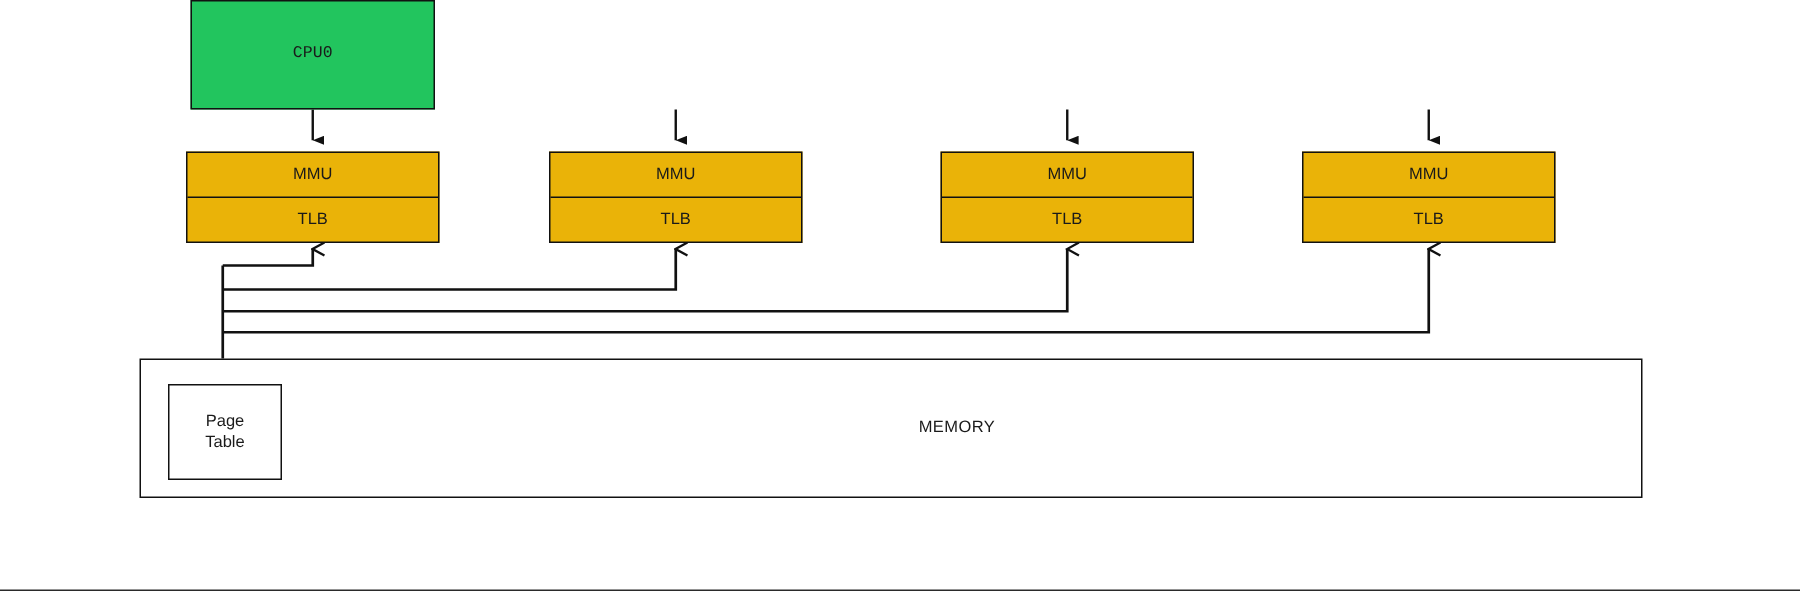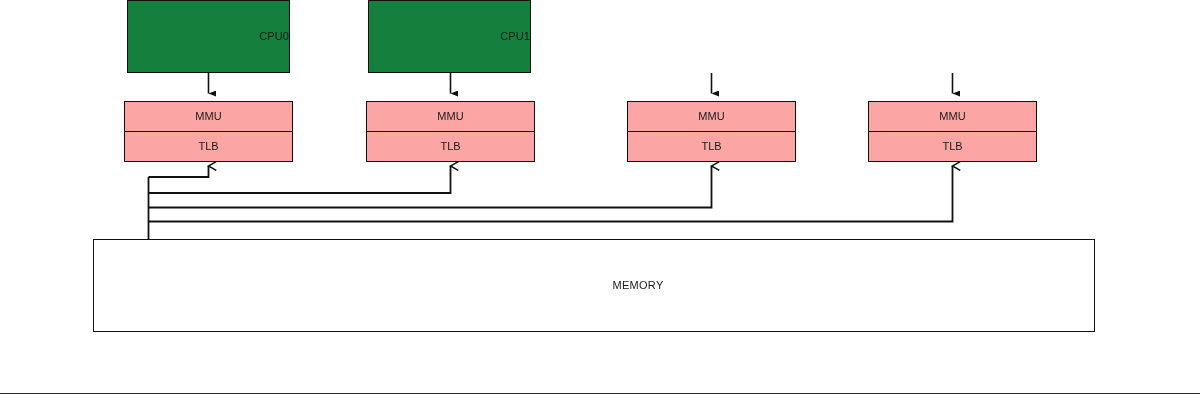--- a/index.html
+++ b/index.html
@@ -24,39 +24,40 @@
     left: 0;
     top: 0;
     width: 1200px;
     height: 403px;
     pointer-events: none;
   }
   .node {
     position: absolute;
     box-sizing: border-box;
     border: 1.6px solid #111111;
-    background: #15803d;
+    background: #22c55e;
     display: flex;
     align-items: center;
-    justify-content: flex-end;
+    justify-content: center;
     text-align: center;
     font-size: 11px;
     line-height: 1.25;
     letter-spacing: 0.1px;
     color: #1a1a1a;
     white-space: pre-line;
+    font-family: Liberation Mono, monospace;
   }
   .cpu-box   { width: 163px; height: 73px; }
   .mmu-stack {
     position: absolute;
     width: 169px;
     height: 61px;
     box-sizing: border-box;
     border: 1.6px solid #111111;
-    background: #fca5a5;
+    background: #eab308;
     display: flex;
     flex-direction: column;
   }
   .mmu-stack .cell {
     flex: 1 1 50%;
     display: flex;
     align-items: center;
     justify-content: center;
     font-size: 11px;
     color: #1a1a1a;
@@ -151,23 +152,20 @@
     </g>
 
     <g stroke="#111111" stroke-width="1.8" fill="none" stroke-linejoin="miter">
       <path d="M148.5,221.5 L952.5,221.5 L952.5,166" marker-end="url(#arrow-up-open)"></path>
     </g>
   </svg>
 
   <div class="node cpu-box" style="left:127px; top:0px;">
     <span>CPU0</span>
   </div>
-  <div class="node cpu-box" style="left:368px; top:0px;">
-    <span>CPU1</span>
-  </div>
 
   <div class="mmu-stack" style="left:124px; top:101px;">
     <div class="cell top">
       <span>MMU</span>
     </div>
     <div class="cell">
       <span>TLB</span>
     </div>
   </div>
 
@@ -194,16 +192,20 @@
       <span>MMU</span>
     </div>
     <div class="cell">
       <span>TLB</span>
     </div>
   </div>
 
   <div class="memory-box"></div>
   <div class="memory-label">MEMORY</div>
 
+  <div class="page-table">
+    <span>Page
+Table</span>
+  </div>
 
   <div class="rule"></div>
 
 </div>
 
 </body></html>

